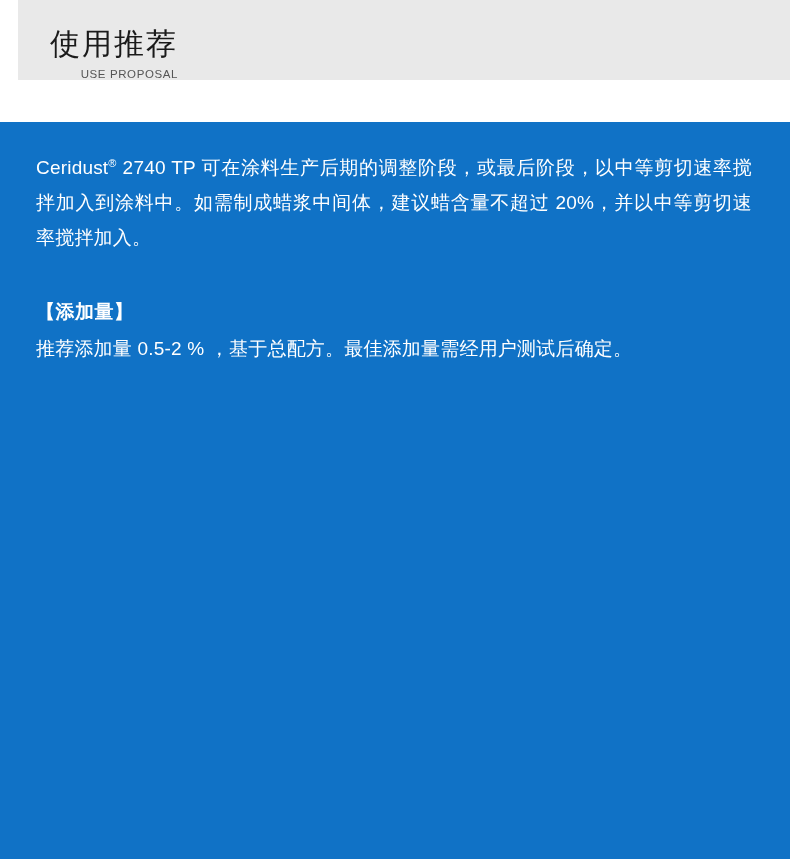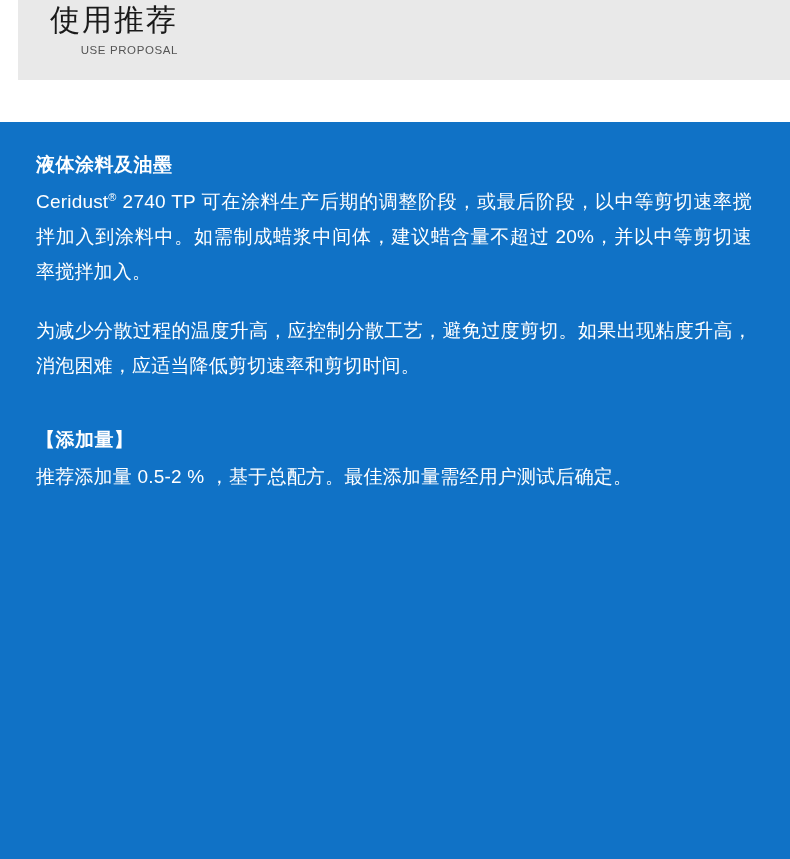--- a/index.html
+++ b/index.html
@@ -32,21 +32,21 @@
     position: absolute;
     left: 0;
     top: 0;
     width: 18px;
     height: 80px;
     background: #ffffff;
   }
   .header-inner {
     position: absolute;
     left: 50px;
-    top: 0;
+    top: 24px;
   }
   .header-title-cn {
     font-size: 30px;
     color: #1a1a1a;
     letter-spacing: 2px;
     line-height: 40px;
     font-weight: normal;
     margin: 0;
   }
   .header-title-en {
@@ -126,23 +126,21 @@
       <div class="header-title-en">USE PROPOSAL</div>
     </div>
   </div>
 
   <div class="gap"></div>
 
   <div class="body-panel">
     <div class="body-inner">
 
       <div class="block">
-        <div class="heading">液体涂料及油墨</div>
         <p class="para"><span>Ceridust</span><span class="sup">®</span><span> 2740 TP 可在涂料生产后期的调整阶段，或最后阶段，以中等剪切速率搅拌加入到涂料中。如需制成蜡浆中间体，建议蜡含量不超过 20%，并以中等剪切速率搅拌加入。</span></p>
-        <p class="para">为减少分散过程的温度升高，应控制分散工艺，避免过度剪切。如果出现粘度升高，消泡困难，应适当降低剪切速率和剪切时间。</p>
       </div>
 
       <div class="spacer-sm"></div>
 
 
       <div class="spacer-sm"></div>
 
       <div class="block">
         <div class="heading">【添加量】</div>
         <p class="para">推荐添加量 0.5-2 % ，基于总配方。最佳添加量需经用户测试后确定。</p>

